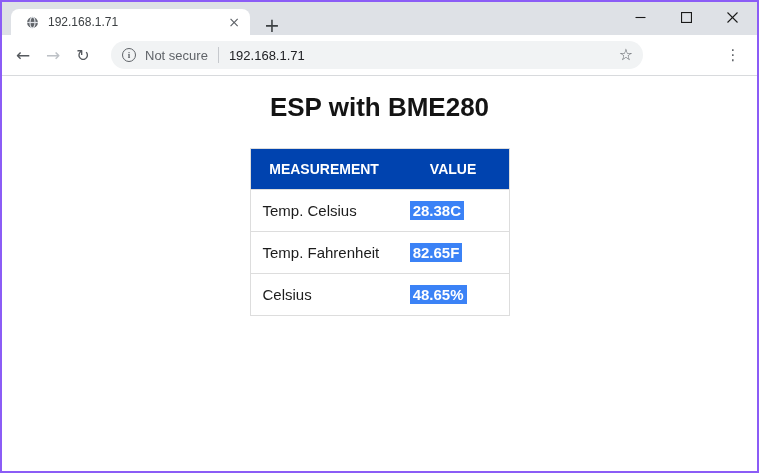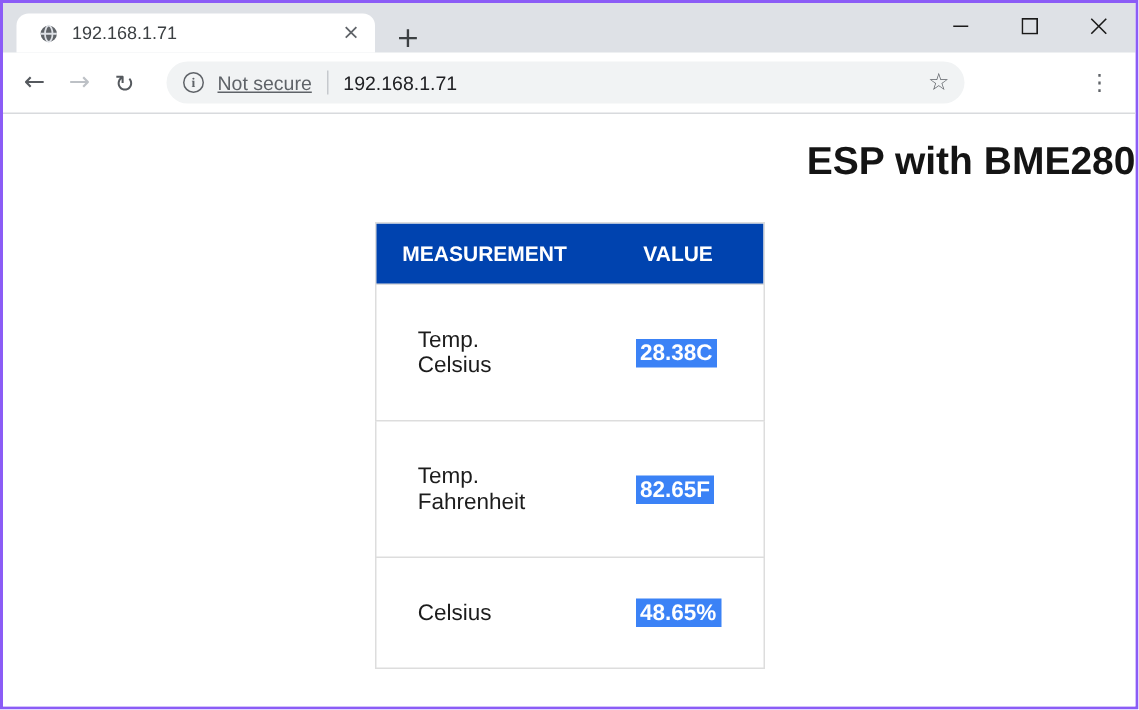--- a/index.html
+++ b/index.html
@@ -71,55 +71,55 @@
     padding:0 10px 0 11px;
     font-size:13px;
   }
   .info-icon {
     width:14px; height:14px; border:1.5px solid #5f6368; border-radius:50%;
     color:#5f6368; font-size:9px; font-style:normal;
     display:flex; align-items:center; justify-content:center;
     font-family:"Liberation Serif", serif; font-weight:bold;
     flex:none;
   }
-  .security-label { margin-left:9px; color:#5f6368; white-space:nowrap;text-decoration:underline; }
+  .security-label { margin-left:9px; color:#5f6368; white-space:nowrap; }
   .omni-divider { width:1px; height:16px; background:#c6c9cd; margin:0 10px; flex:none; }
   .omni-url { color:#202124; white-space:nowrap; }
   .omni-spacer { flex:1; }
   .star-btn {
     font-size:16px; color:#5f6368; flex:none;
     font-family:"DejaVu Sans", sans-serif; line-height:1;
   }
   .toolbar-spacer { flex:1; }
   .menu-btn {
     width:28px; height:28px; flex:none;
     display:flex; align-items:center; justify-content:center;
     font-size:15px; color:#5f6368; letter-spacing:0;
     font-family:"DejaVu Sans", sans-serif;
   }
 
   
   .content { flex:1; background:#fff; overflow:hidden; }
   .page-title {
-    text-align:right; font-size:26px; font-weight:bold; color:#141414;
+    text-align:center; font-size:26px; font-weight:bold; color:#141414;
     margin:16px 0 0 0; letter-spacing:0;
   }
   table.sensor-table {
     border-collapse:collapse; margin:25px auto 0 auto; width:260px;
     border:1px solid #ddd;
   }
   .sensor-table th {
     background:#0043af; color:#ffffff;
     padding:12px 6px; font-size:14px; font-weight:bold;
     text-align:center;
   }
   .sensor-table th.col-measurement { width:57%;margin-top:36px; }
   .sensor-table tr { border:1px solid #ddd; }
   .sensor-table td {
-    padding:28px; font-size:15px; color:#1c1c1c; text-align:left;
+    padding:12px; font-size:15px; color:#1c1c1c; text-align:left;
     border:none;
   }
   .sensor-value {
     background:#3b82f6; color:#ffffff; font-weight:bold;
     padding:1px 3px; font-size:15px; white-space:nowrap;
   }
 
   svg { display:block; }
 </style>
 </head>

